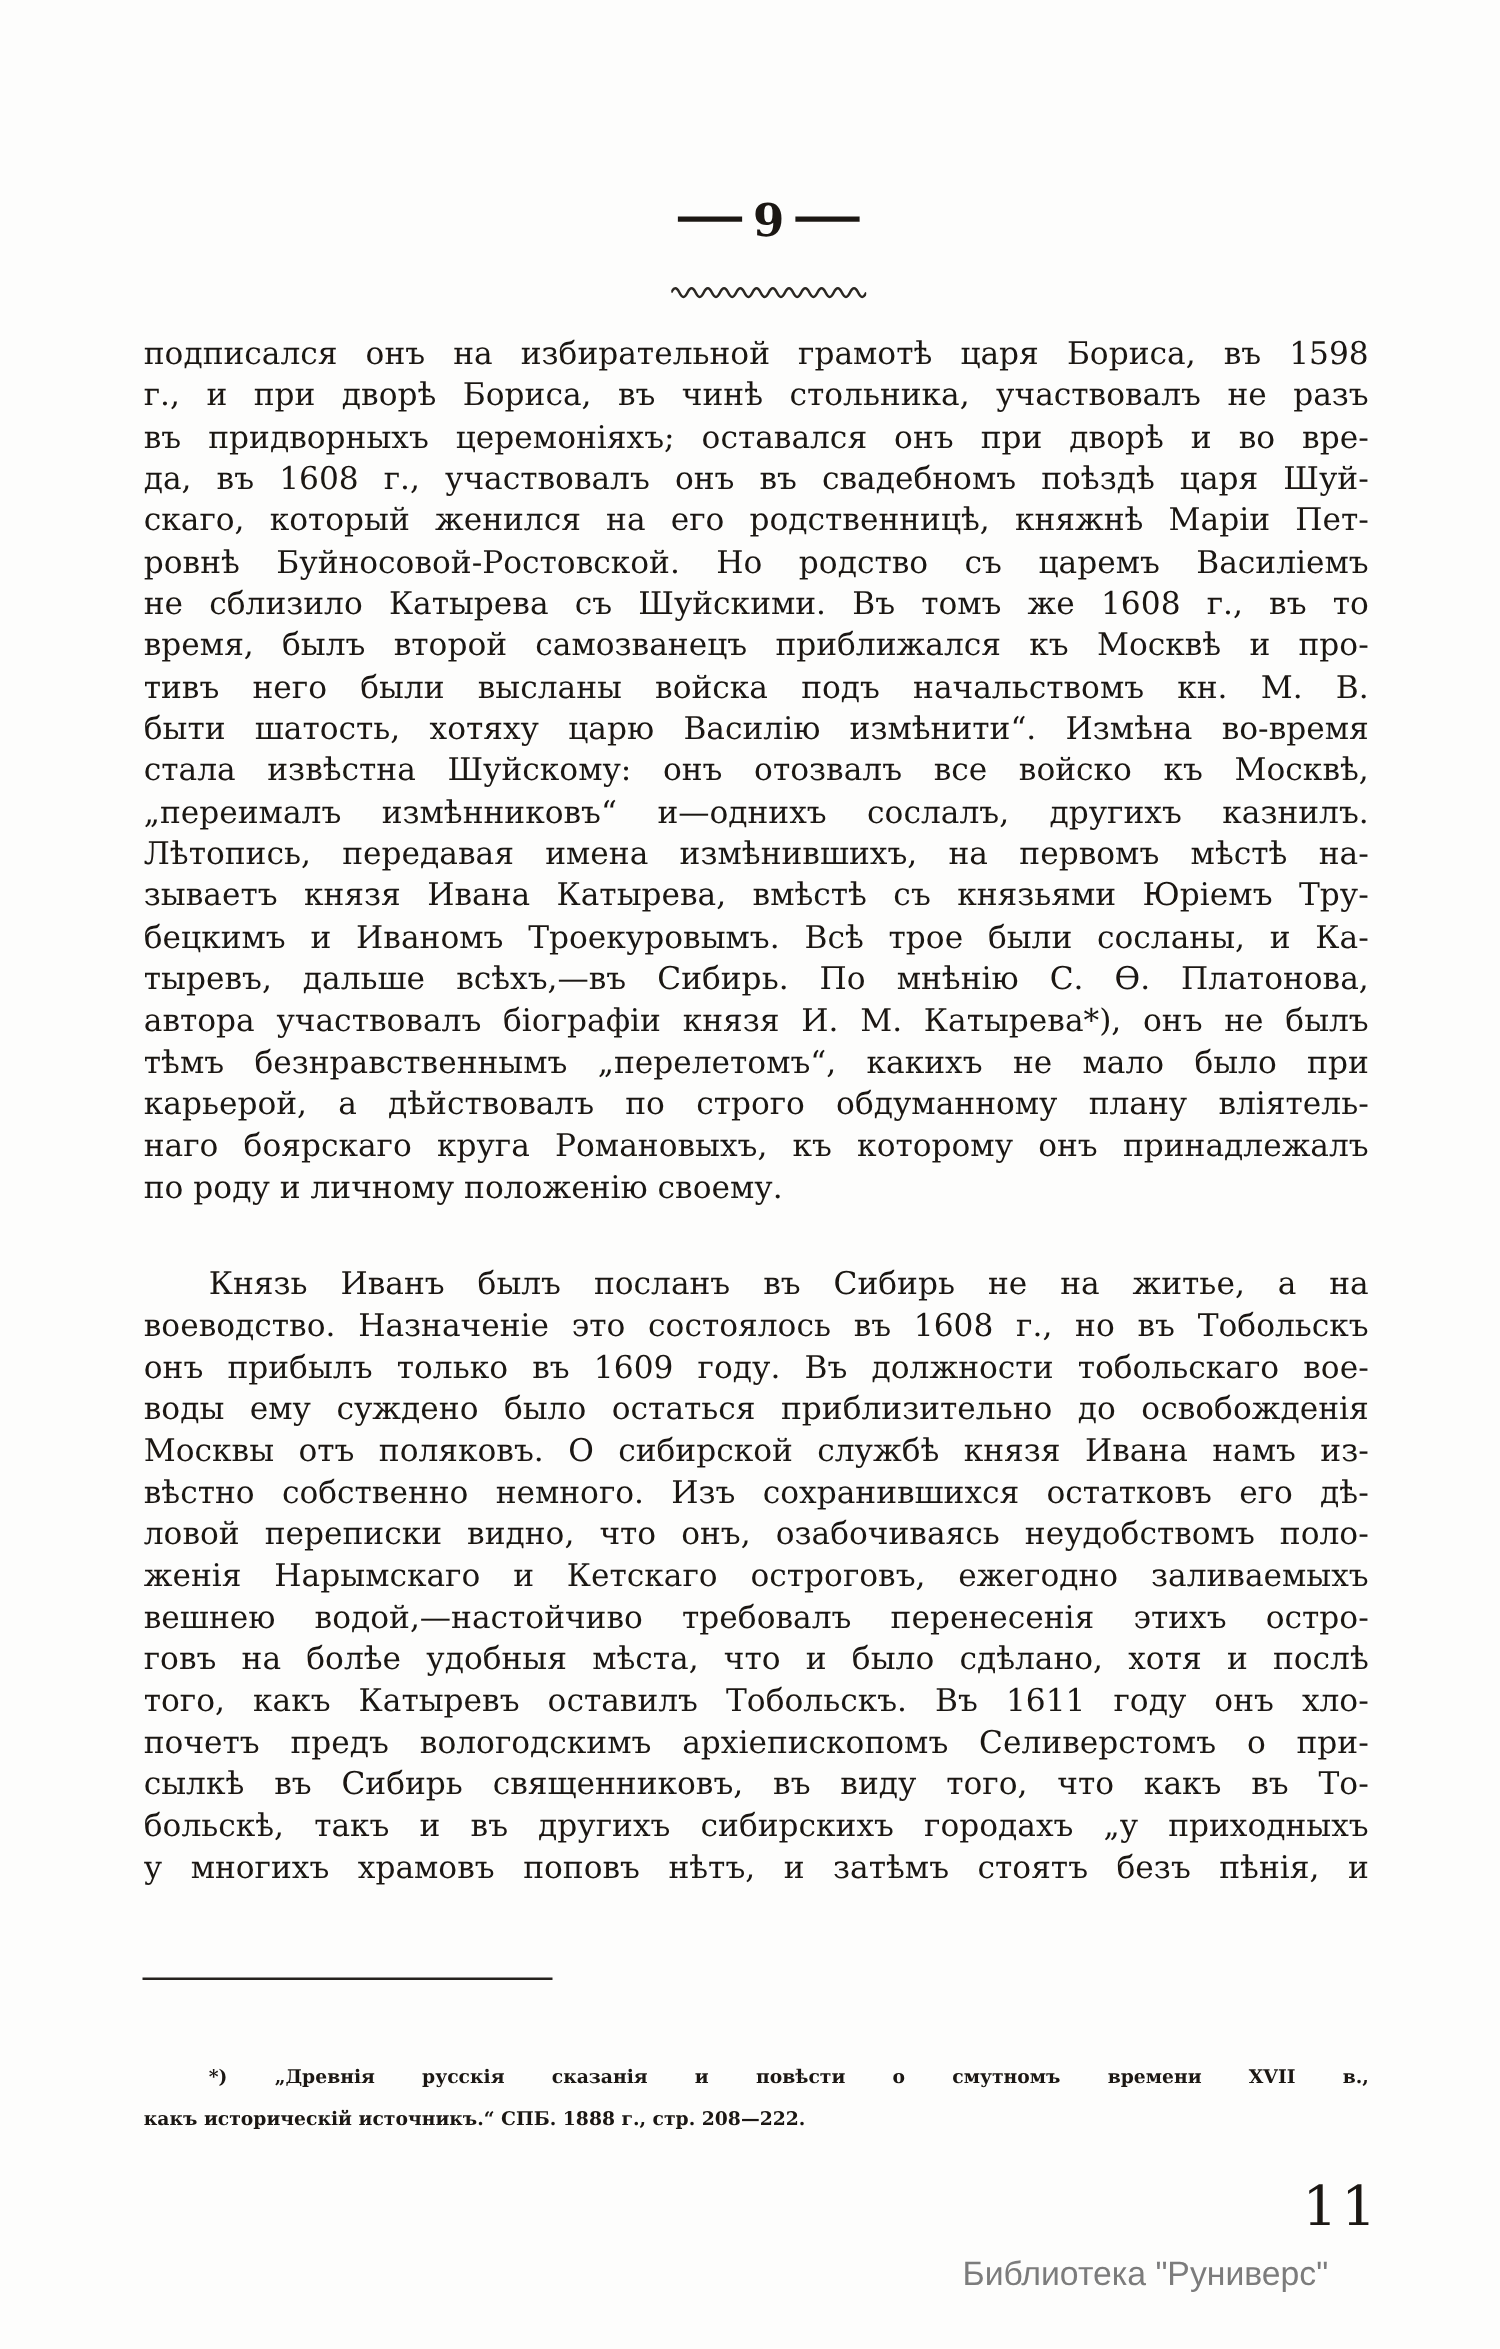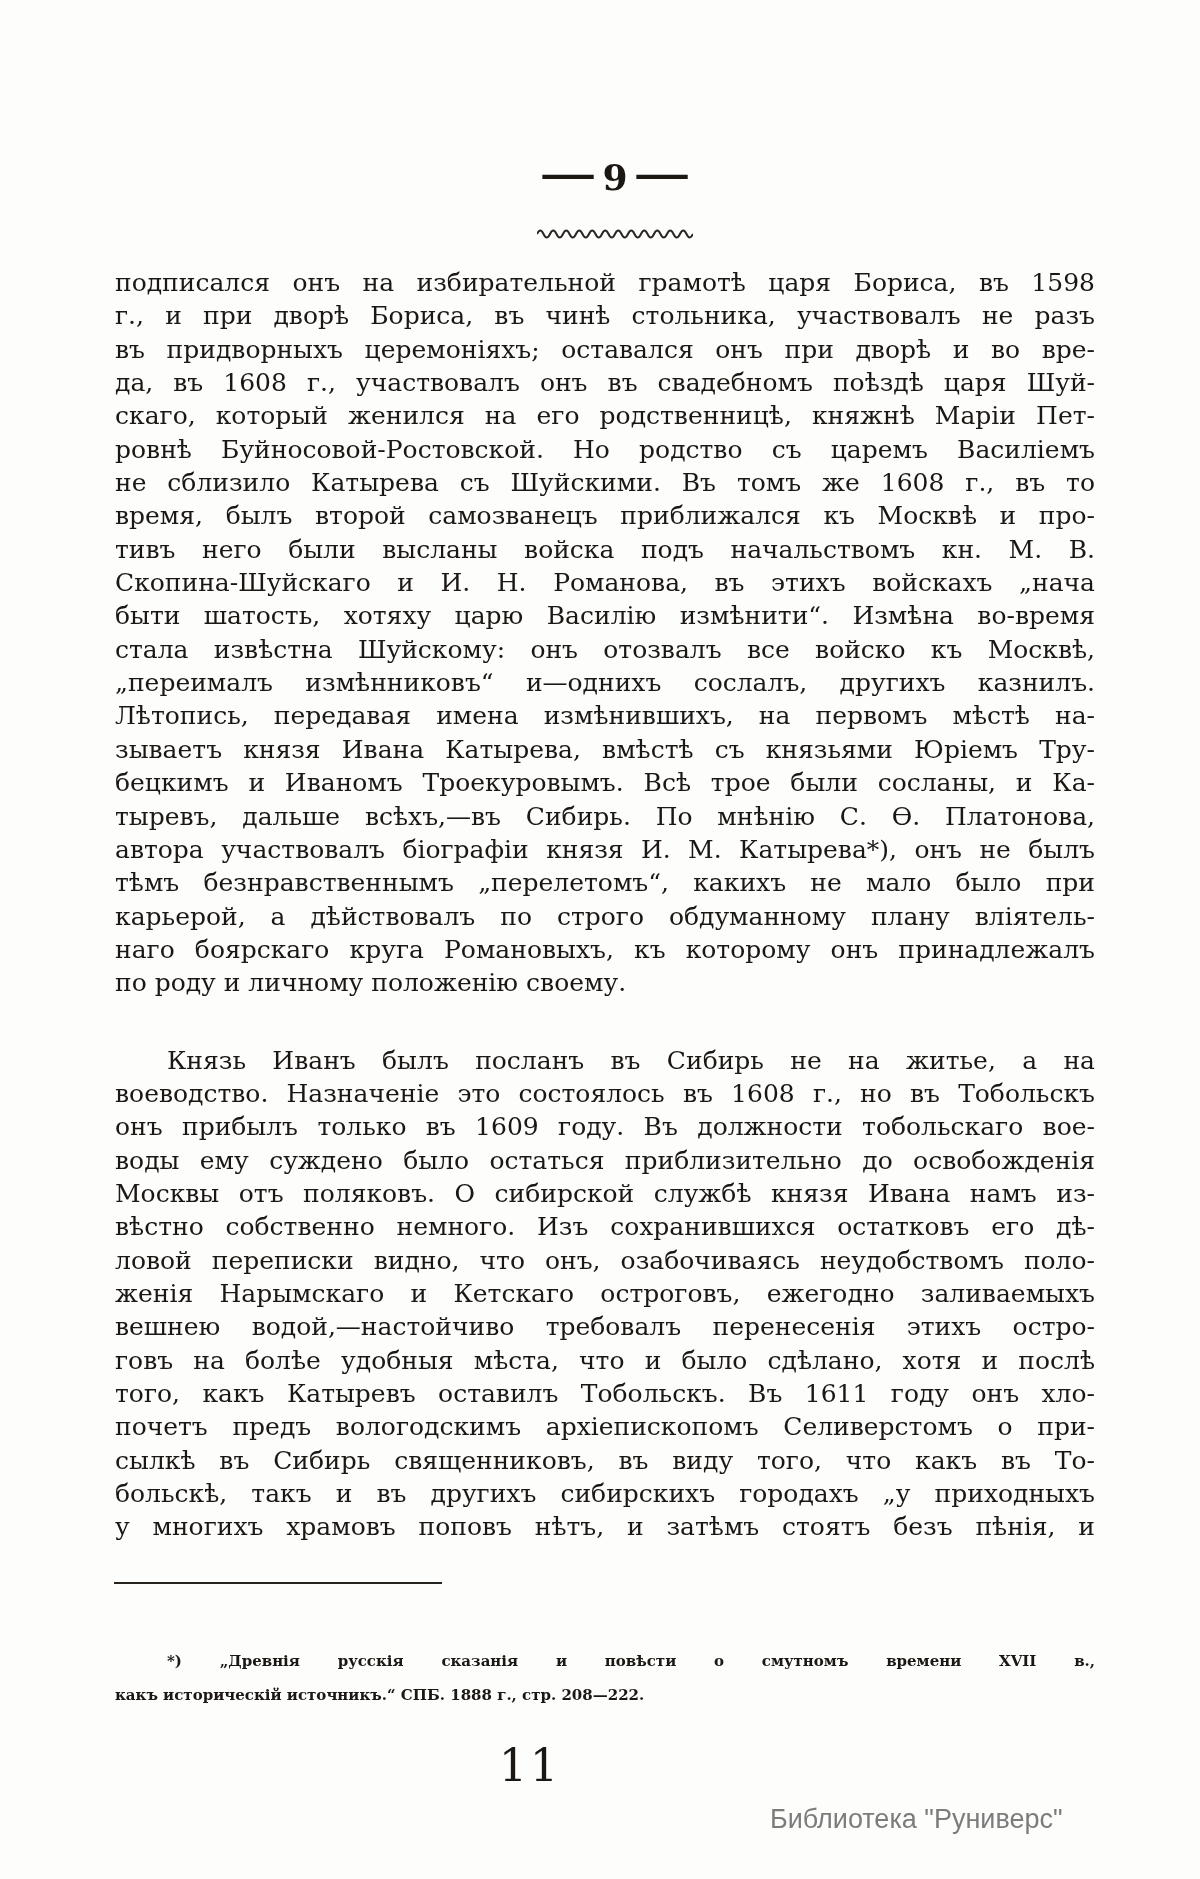--- a/index.html
+++ b/index.html
@@ -72,24 +72,25 @@
     font-weight: bold;
     line-height: 33.5px;
   }
   .footnote .ln { height: 33.5px; }
   
   .scan-num {
     position: absolute;
     left: 0;
     top: 1740px;
     width: 1060px;
-    text-align: center;
+    text-align: right;
     font-size: 44px;
     font-weight: normal;
     letter-spacing: 3px;
+    padding-left: 44px;
   }
   
   .watermark {
     position: absolute;
     left: 770px;
     top: 1804px;
     font-family: "Liberation Sans", sans-serif;
     font-size: 27px;
     font-weight: normal;
     color: #7c7c7c;
@@ -110,21 +111,20 @@
   <div class="body-text">
     <div class="ln">подписался онъ на избирательной грамотѣ царя Бориса, въ 1598</div>
     <div class="ln">г., и при дворѣ Бориса, въ чинѣ стольника, участвовалъ не разъ</div>
     <div class="ln">въ придворныхъ церемоніяхъ; оставался онъ при дворѣ и во вре-</div>
     <div class="ln">да, въ 1608 г., участвовалъ онъ въ свадебномъ поѣздѣ царя Шуй-</div>
     <div class="ln">скаго, который женился на его родственницѣ, княжнѣ Маріи Пет-</div>
     <div class="ln">ровнѣ Буйносовой-Ростовской. Но родство съ царемъ Василіемъ</div>
     <div class="ln">не сблизило Катырева съ Шуйскими. Въ томъ же 1608 г., въ то</div>
     <div class="ln">время, былъ второй самозванецъ приближался къ Москвѣ и про-</div>
     <div class="ln">тивъ него были высланы войска подъ начальствомъ кн. М. В.</div>
-    <div class="ln">Скопина-Шуйскаго и И. Н. Романова, въ этихъ войскахъ „нача</div>
     <div class="ln">быти шатость, хотяху царю Василію измѣнити“. Измѣна во-время</div>
     <div class="ln">стала извѣстна Шуйскому: онъ отозвалъ все войско къ Москвѣ,</div>
     <div class="ln">„переималъ измѣнниковъ“ и—однихъ сослалъ, другихъ казнилъ.</div>
     <div class="ln">Лѣтопись, передавая имена измѣнившихъ, на первомъ мѣстѣ на-</div>
     <div class="ln">зываетъ князя Ивана Катырева, вмѣстѣ съ князьями Юріемъ Тру-</div>
     <div class="ln">бецкимъ и Иваномъ Троекуровымъ. Всѣ трое были сосланы, и Ка-</div>
     <div class="ln">тыревъ, дальше всѣхъ,—въ Сибирь. По мнѣнію С. Ѳ. Платонова,</div>
     <div class="ln">автора участвовалъ біографіи князя И. М. Катырева*), онъ не былъ</div>
     <div class="ln">тѣмъ безнравственнымъ „перелетомъ“, какихъ не мало было при</div>
     <div class="ln">карьерой, а дѣйствовалъ по строго обдуманному плану вліятель-</div>

